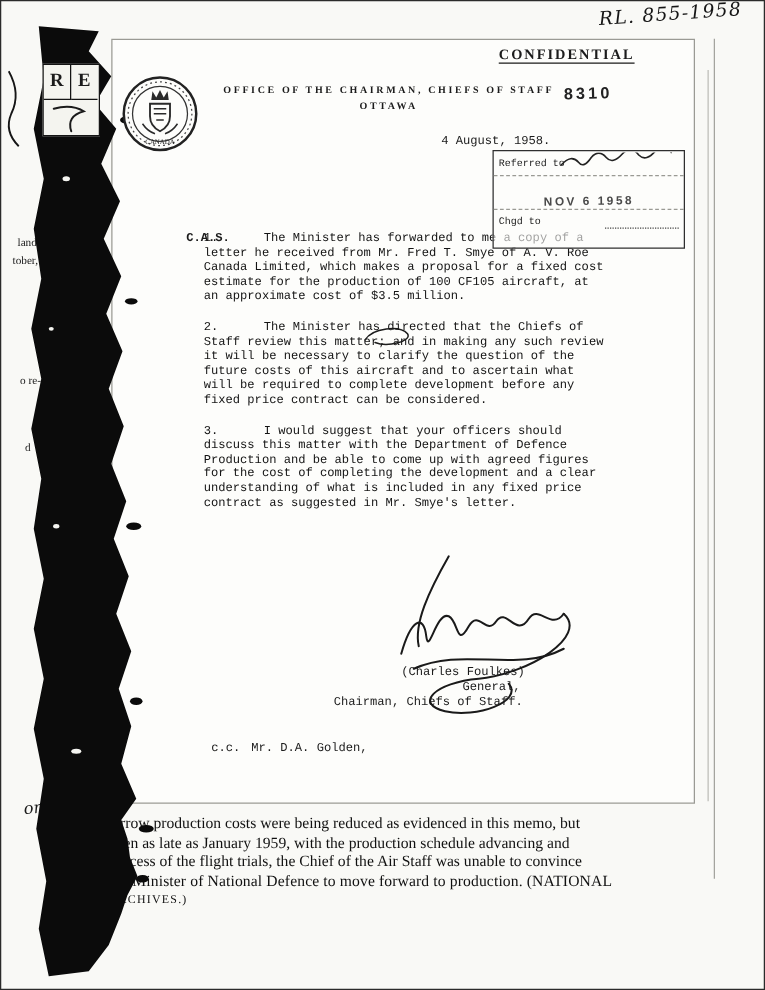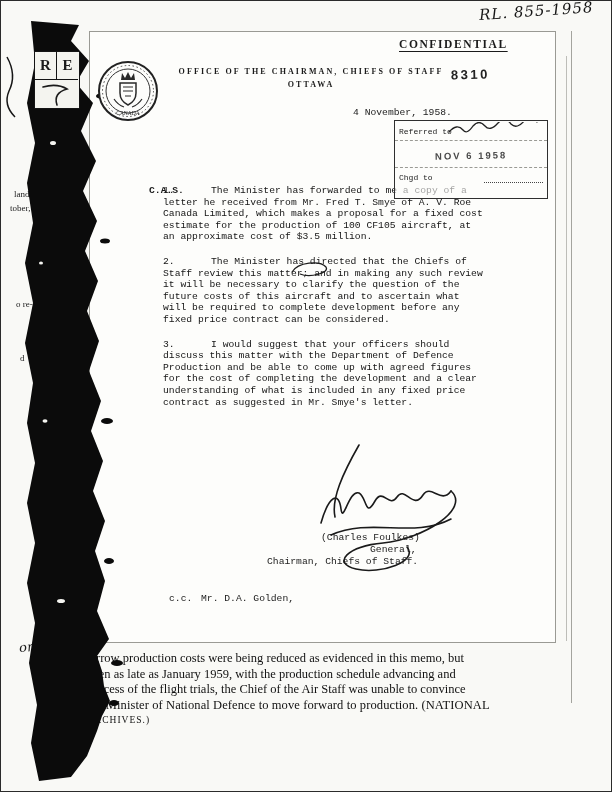--- a/index.html
+++ b/index.html
@@ -20,21 +20,21 @@
   .office2{left:160px;top:79px;width:300px;text-align:center;font-size:8px;letter-spacing:2.1px;font-weight:600;z-index:3;}
   .stamp-number{left:450px;top:66px;font-family:"Liberation Sans",sans-serif;font-weight:bold;
     font-size:13px;letter-spacing:2.5px;transform:rotate(-1.5deg);color:#222;z-index:3;}
   .mono{font-family:"Liberation Mono","DejaVu Sans Mono",monospace;}
   .date-line{left:352px;top:106px;font-size:9.7px;z-index:3;}
   
   .stampbox{left:393px;top:119px;width:152px;height:77px;border:1px solid #2f2f2f;background:rgba(253,253,251,.6);
     z-index:4;font-size:8px;display:flex;flex-direction:column;}
   .sb-row{position:relative;flex:0 0 auto;display:flex;align-items:center;padding:2px 4px 0 4px;border-bottom:1px dashed #9a9a94;}
   .sb-row:last-child{border-bottom:none;}
-  .sb-row1{height:17px;} .sb-row2{height:24px;justify-content:center;border-bottom:1px dashed #9a9a94;}
+  .sb-row1{height:17px;} .sb-row2{height:24px;justify-content:center;border-bottom:1px dashed #9a9a94;align-items:flex-end;}
   .sb-row3{height:17px;} .sb-row4{height:15px;gap:48px;}
   .sb-label{white-space:nowrap;}
   .sb-leader{flex:1;border-bottom:1px dotted #444;height:9px;margin-left:3px;}
   .date-stamp{font-family:"Liberation Sans",sans-serif;font-weight:bold;font-size:9.5px;letter-spacing:2px;
     color:#4a4a4a;transform:rotate(-1deg);white-space:nowrap;}
   .scrawl{position:absolute;left:52px;top:1px;}
   .scrawl3{position:absolute;left:40px;top:0px;}
   .addressee{left:148px;top:153px;font-size:9.7px;font-weight:bold;z-index:3;margin-top:31px;}
   
   .paras{left:162px;top:184px;width:320px;z-index:3;}
@@ -82,21 +82,21 @@
 
   <div class="abs hand-ref">RL. 855-1958</div>
 
   <div class="abs confidential">CONFIDENTIAL</div>
 
   <div class="abs office2">OTTAWA</div>
   <div class="abs office1">OFFICE OF THE CHAIRMAN, CHIEFS OF STAFF</div>
 
   <div class="abs stamp-number">8310</div>
 
-  <div class="abs date-line mono">4 November, 1958.</div>
+  <div class="abs date-line mono">4 August, 1958.</div>
 
   <div class="abs stampbox mono">
     <div class="sb-row sb-row1">
       <span class="sb-label">Referred to</span>
       <svg class="scrawl" width="92" height="15" viewBox="0 0 92 15">
         <path d="M2,10 q8,-9 14,-2 q4,5 10,-4 q6,-7 12,0 q5,6 13,-3 q7,-7 13,1 q6,6 14,-4 q6,-6 12,2" fill="none" stroke="#222" stroke-width="1.3" stroke-linecap="round"></path>
       </svg>
     </div>
     <div class="sb-row sb-row2">
       <span class="date-stamp">NOV 6 1958</span>

